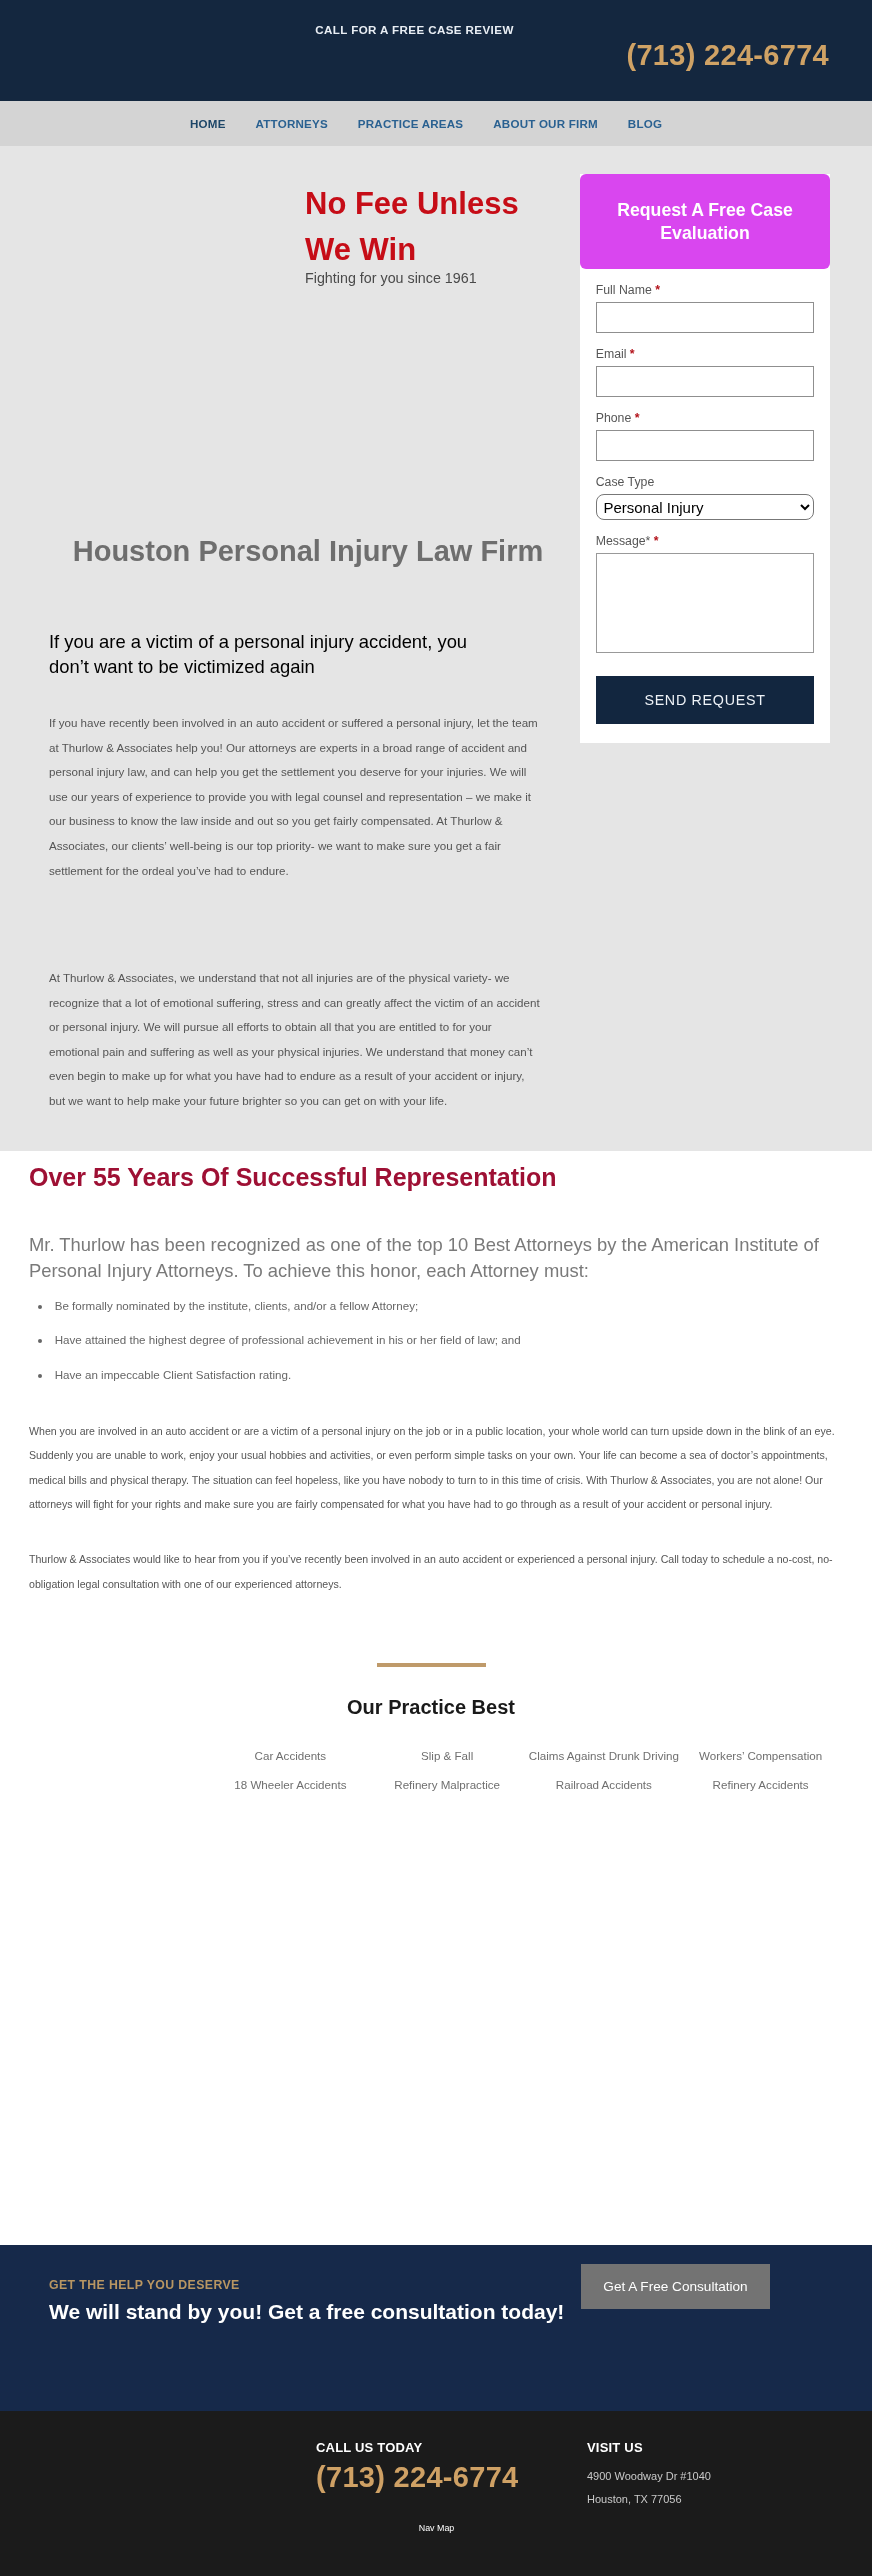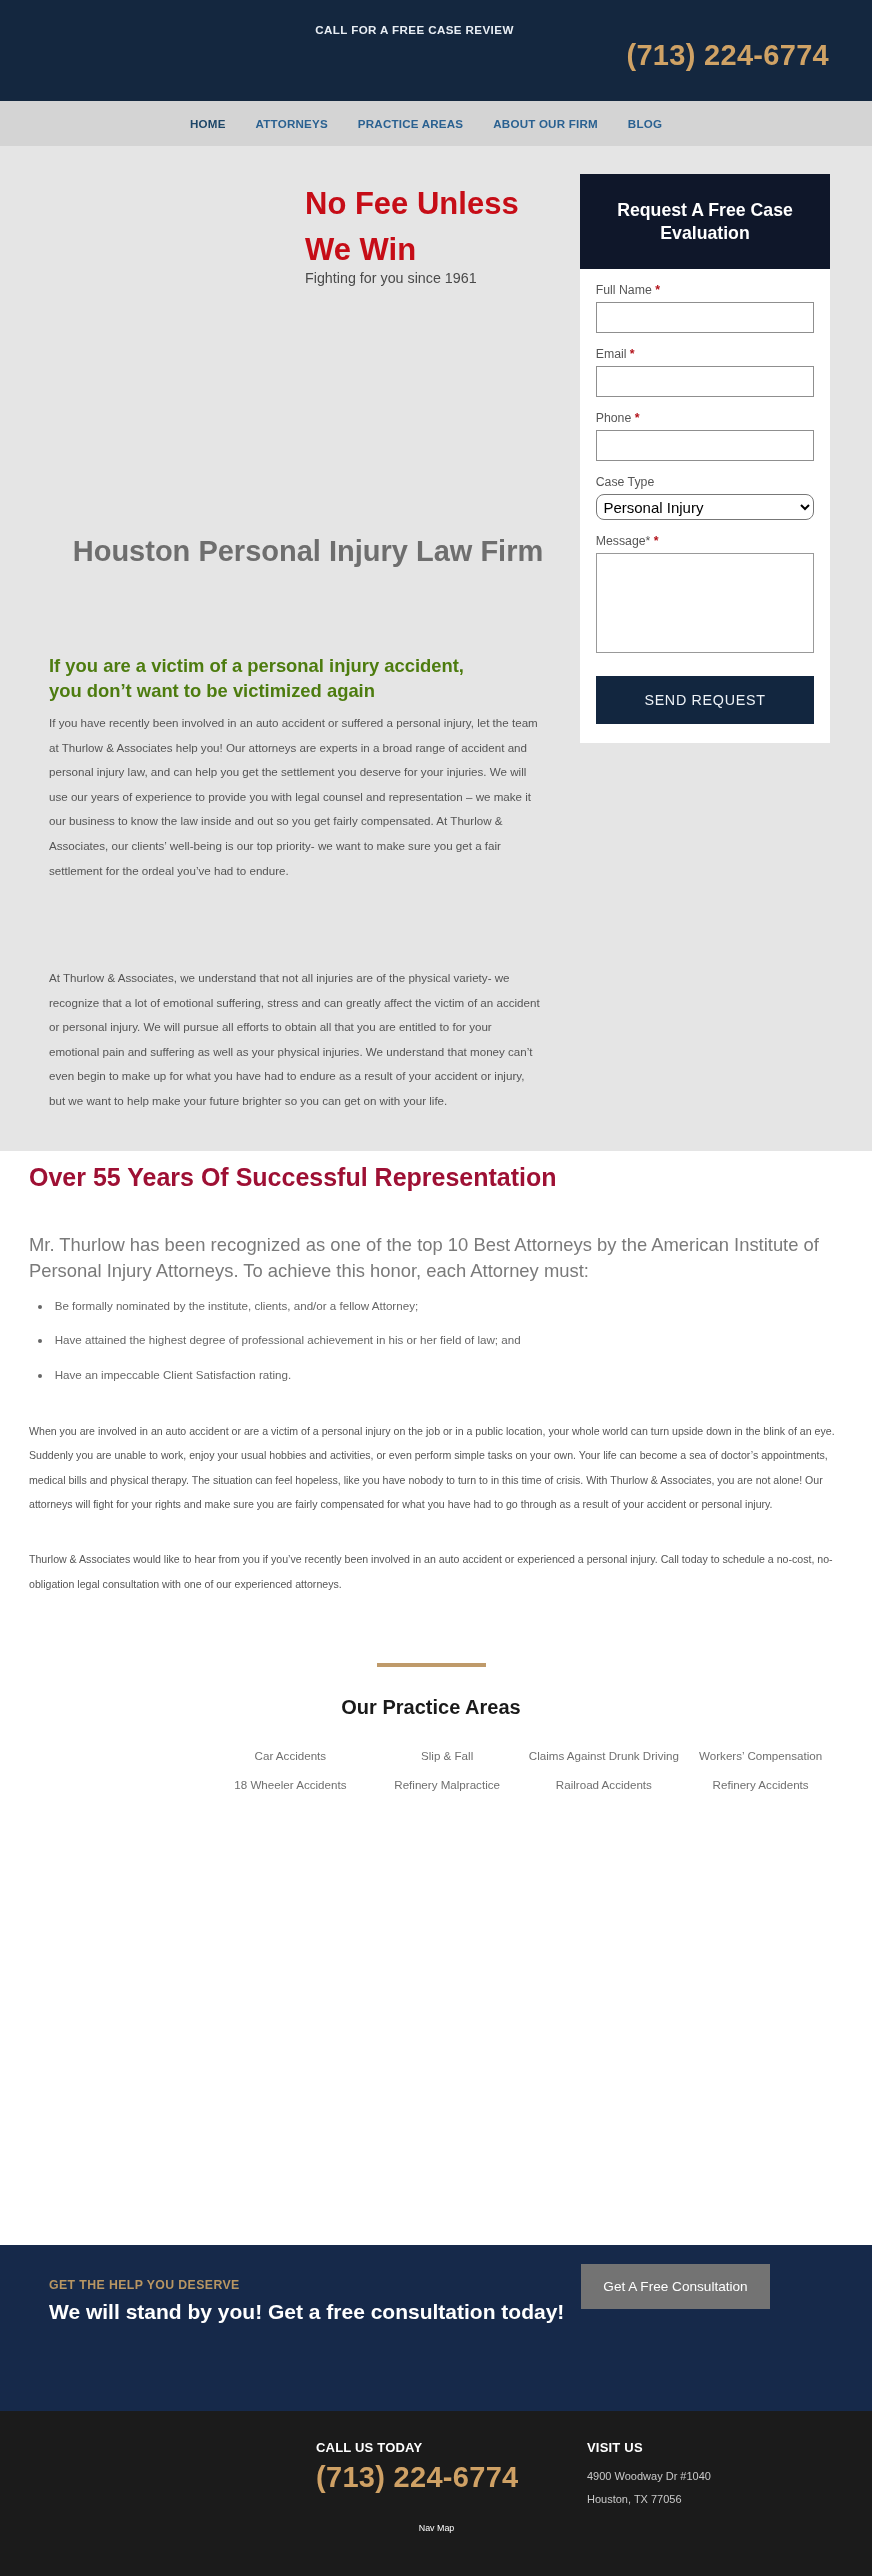--- a/index.html
+++ b/index.html
@@ -18,28 +18,28 @@
   
   .navbar { background:#d4d4d4; height:45px; display:flex; align-items:center; gap:30px; padding-left:190px; }
   .nav-link { font-size:11.6px; font-weight:700; color:#2a6191; text-decoration:none; letter-spacing:0.2px; }
   .nav-link.active { color:#1d4668; }
 
   
   .hero { position:relative; background:#e5e5e5; height:1005px; overflow:hidden; }
   .hero-title { position:absolute; left:305px; top:35px; color:#c60d17; font-size:31px; font-weight:700; line-height:46px; }
   .hero-tagline { position:absolute; left:305px; top:124px; color:#4a4a4a; font-size:14.3px; }
   .page-title { position:absolute; left:49px; top:387px; width:518px; text-align:center; color:#6e6e6e; font-size:29px; font-weight:700; line-height:36px; }
-  .hero-subheading { position:absolute; left:49px; top:507px; width:436px; color:#4d7c0f; font-size:18.4px; font-weight:700; line-height:25px; }
+  .hero-subheading { position:absolute; left:49px; top:483px; width:436px; color:#000000; font-size:18.4px; font-weight:400; line-height:25px; }
   .hero-p { position:absolute; left:49px; width:494px; color:#555; font-size:11.6px; line-height:24.6px; }
   .hero-p1 { top:565px; }
   .hero-p2 { top:820px; }
 
   
   .form-card { position:absolute; left:580px; top:28px; width:250px; background:#fff; padding-bottom:19px; }
-  .form-header { background:#0f172a; height:95px; display:flex; align-items:center; justify-content:center; text-align:center; color:#fff; font-size:17.7px; font-weight:700; line-height:22.5px; padding:0 20.5px; }
+  .form-header { background:#d946ef; height:95px; display:flex; align-items:center; justify-content:center; text-align:center; color:#fff; font-size:17.7px; font-weight:700; line-height:22.5px; padding:0 20.5px;border-radius:6px; }
   .form-body { padding:0 15.7px; }
   .form-label { display:block; margin:13.6px 0 5.5px; color:#565656; font-size:12.3px; }
   .req { color:#b3131b; font-weight:700; }
   .text-input { width:100%; height:31px; border:0.7px solid #8f8f8f; background:#fff; font-size:12.3px; padding:0 5.5px; font-family:"Liberation Sans", sans-serif; }
   .select-input { width:100%; height:26px; border:0.7px solid #777; background:#fff; font-size:15px; padding:0 2.7px; font-family:"Liberation Sans", sans-serif; border-radius:8px; }
   .textarea-input { width:100%; height:100px; border:0.7px solid #999; background:#fff; font-size:11.6px; padding:4.1px 5.5px; resize:none; font-family:"Liberation Sans", sans-serif; }
   .send-btn { display:block; width:100%; height:48px; margin-top:20.5px; background:#12263f; border:none; color:#eef2f7; font-size:14.3px; letter-spacing:0.7px; cursor:pointer; font-family:"Liberation Sans", sans-serif; }
 
   
   .main-section { background:#fff; height:1094px; overflow:hidden; padding:0 40px 0 29px; }
@@ -144,21 +144,21 @@
   <p class="main-lead">Mr. Thurlow has been recognized as one of the top 10 Best Attorneys by the American Institute of Personal Injury Attorneys. To achieve this honor, each Attorney must:</p>
   <ul class="main-bullets">
     <li>Be formally nominated by the institute, clients, and/or a fellow Attorney;</li>
     <li>Have attained the highest degree of professional achievement in his or her field of law; and</li>
     <li>Have an impeccable Client Satisfaction rating.</li>
   </ul>
   <p class="main-p">When you are involved in an auto accident or are a victim of a personal injury on the job or in a public location, your whole world can turn upside down in the blink of an eye. Suddenly you are unable to work, enjoy your usual hobbies and activities, or even perform simple tasks on your own. Your life can become a sea of doctor’s appointments, medical bills and physical therapy. The situation can feel hopeless, like you have nobody to turn to in this time of crisis. With Thurlow &amp; Associates, you are not alone! Our attorneys will fight for your rights and make sure you are fairly compensated for what you have had to go through as a result of your accident or personal injury.</p>
   <p class="main-p main-p2">Thurlow &amp; Associates would like to hear from you if you’ve recently been involved in an auto accident or experienced a personal injury. Call today to schedule a no-cost, no-obligation legal consultation with one of our experienced attorneys.</p>
 
   <div class="gold-divider"></div>
-  <h3 class="practice-heading">Our Practice Areas</h3>
+  <h3 class="practice-heading">Our Practice Best</h3>
   <div class="practice-grid">
     <a href="#" class="practice-item">Car Accidents</a>
     <a href="#" class="practice-item">Slip &amp; Fall</a>
     <a href="#" class="practice-item">Claims Against Drunk Driving</a>
     <a href="#" class="practice-item">Workers’ Compensation</a>
     <a href="#" class="practice-item">18 Wheeler Accidents</a>
     <a href="#" class="practice-item">Refinery Malpractice</a>
     <a href="#" class="practice-item">Railroad Accidents</a>
     <a href="#" class="practice-item">Refinery Accidents</a>
   </div>

